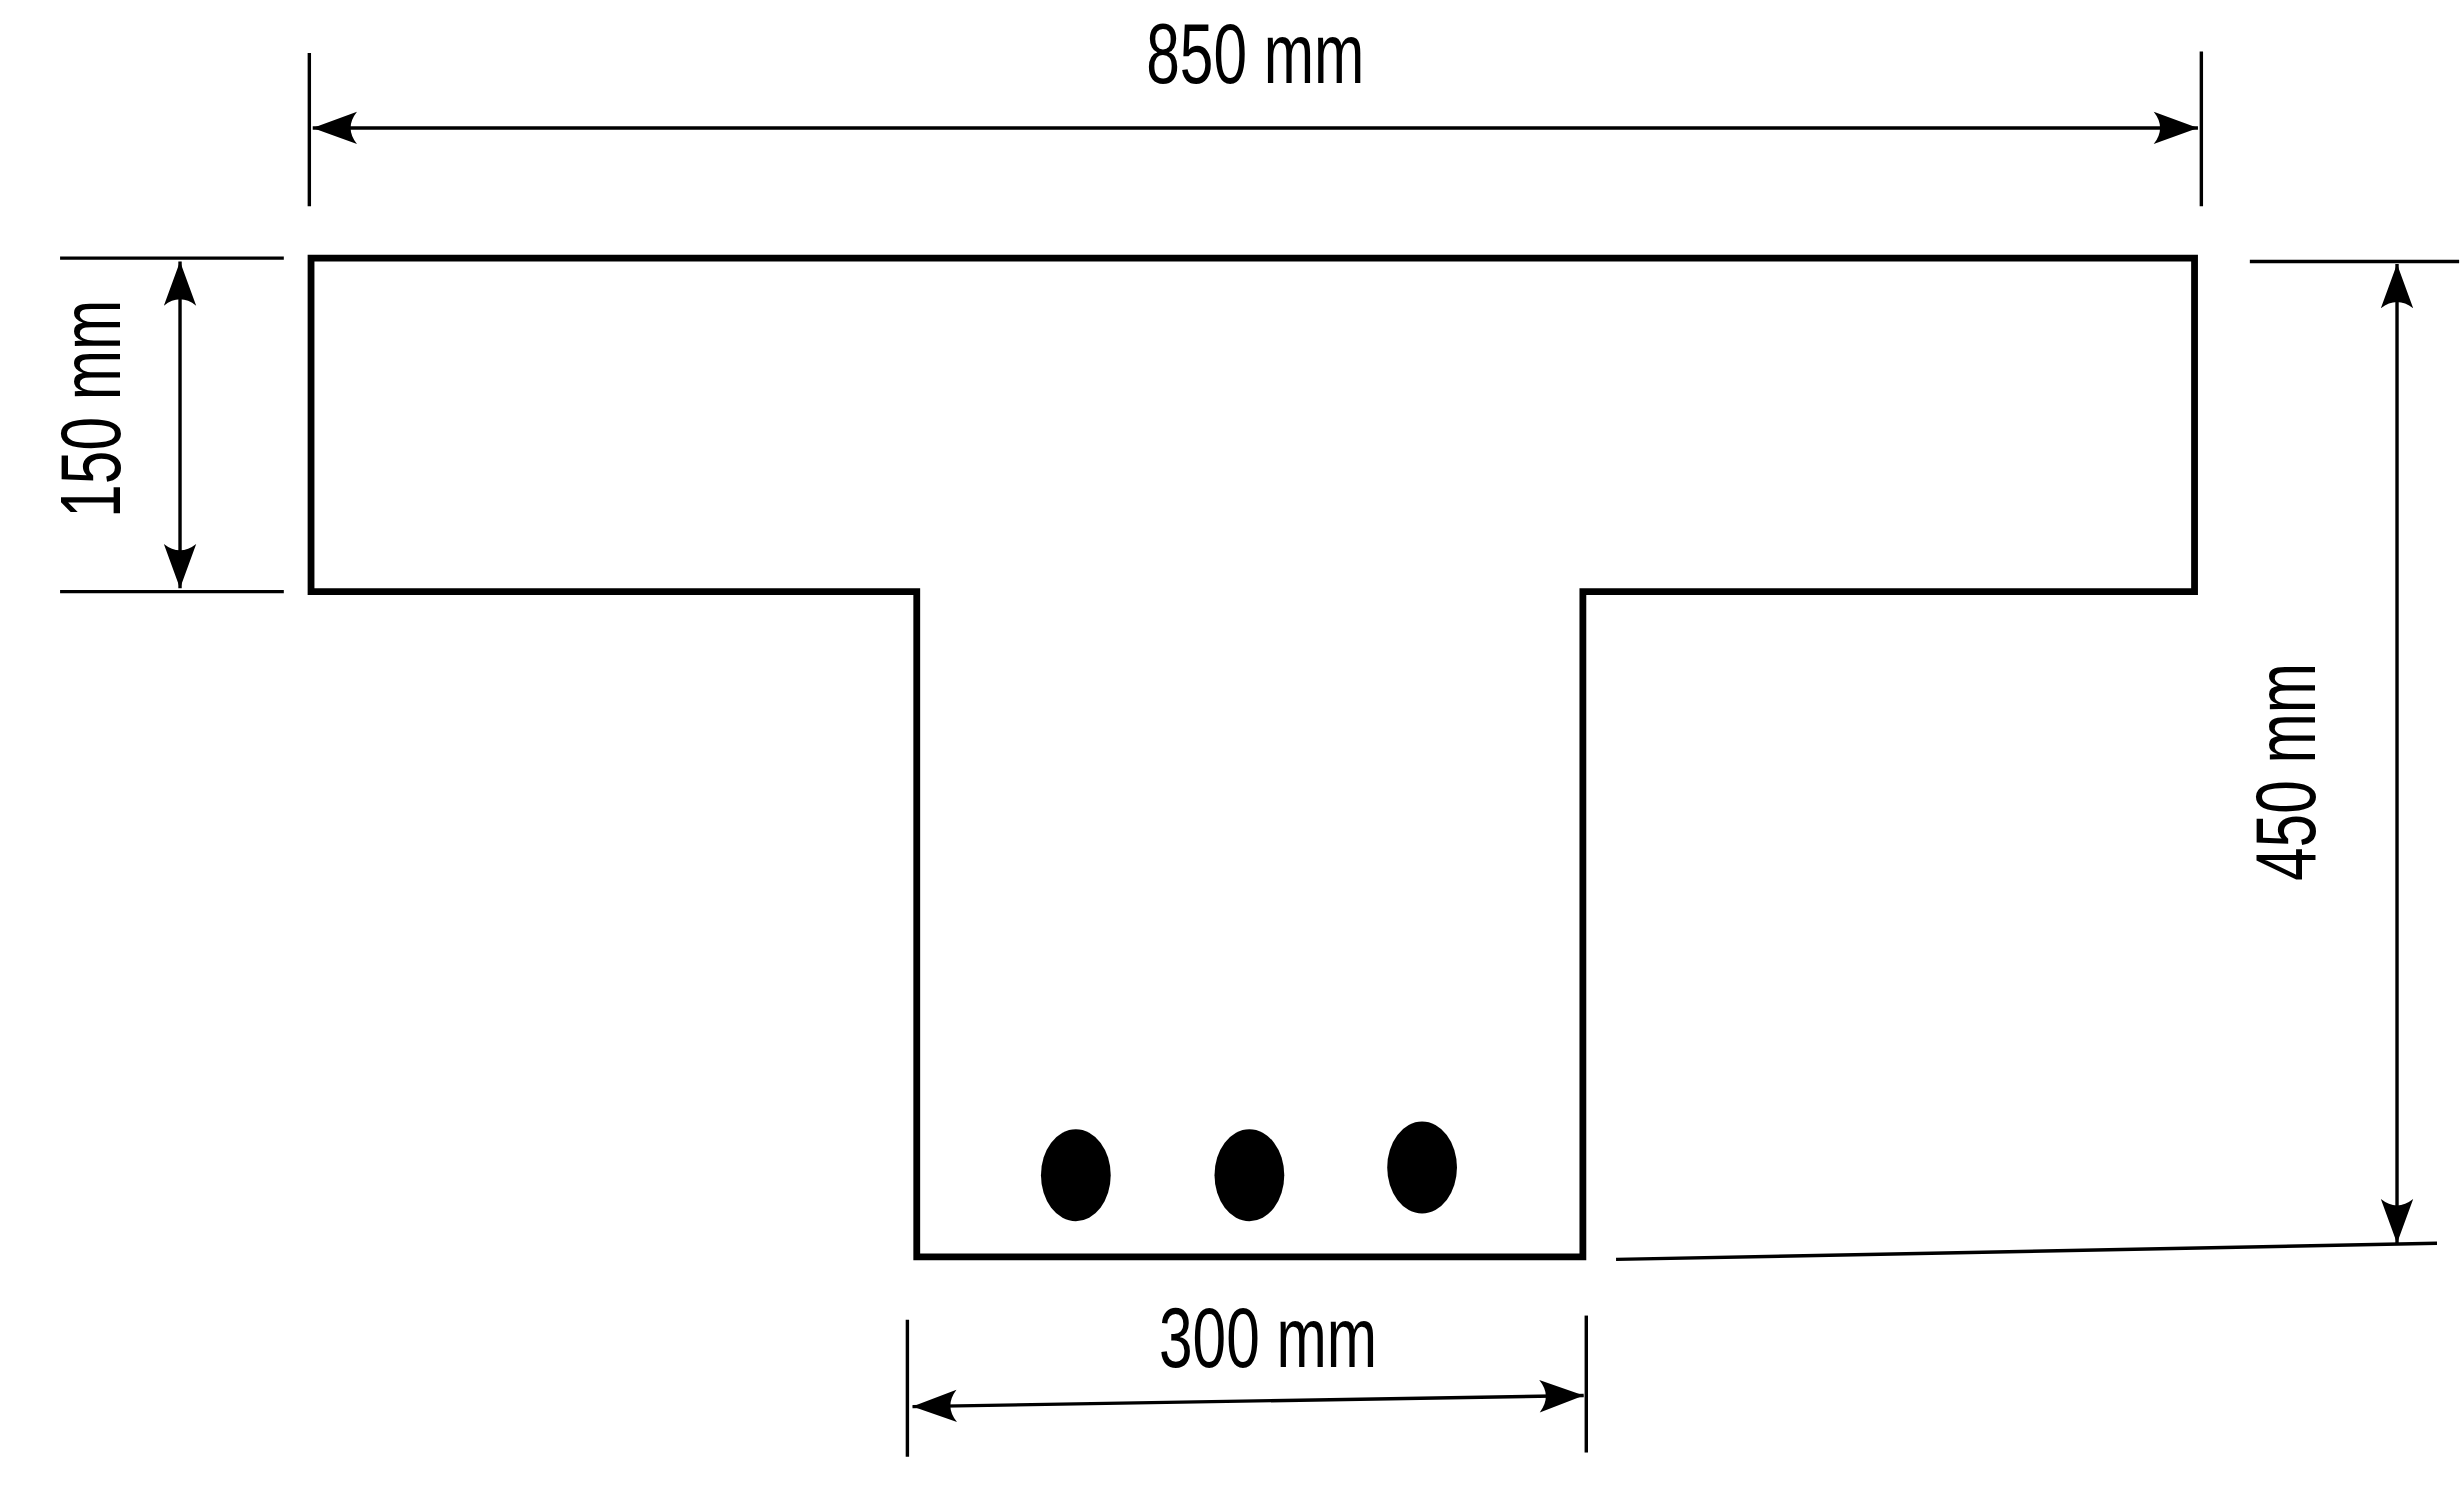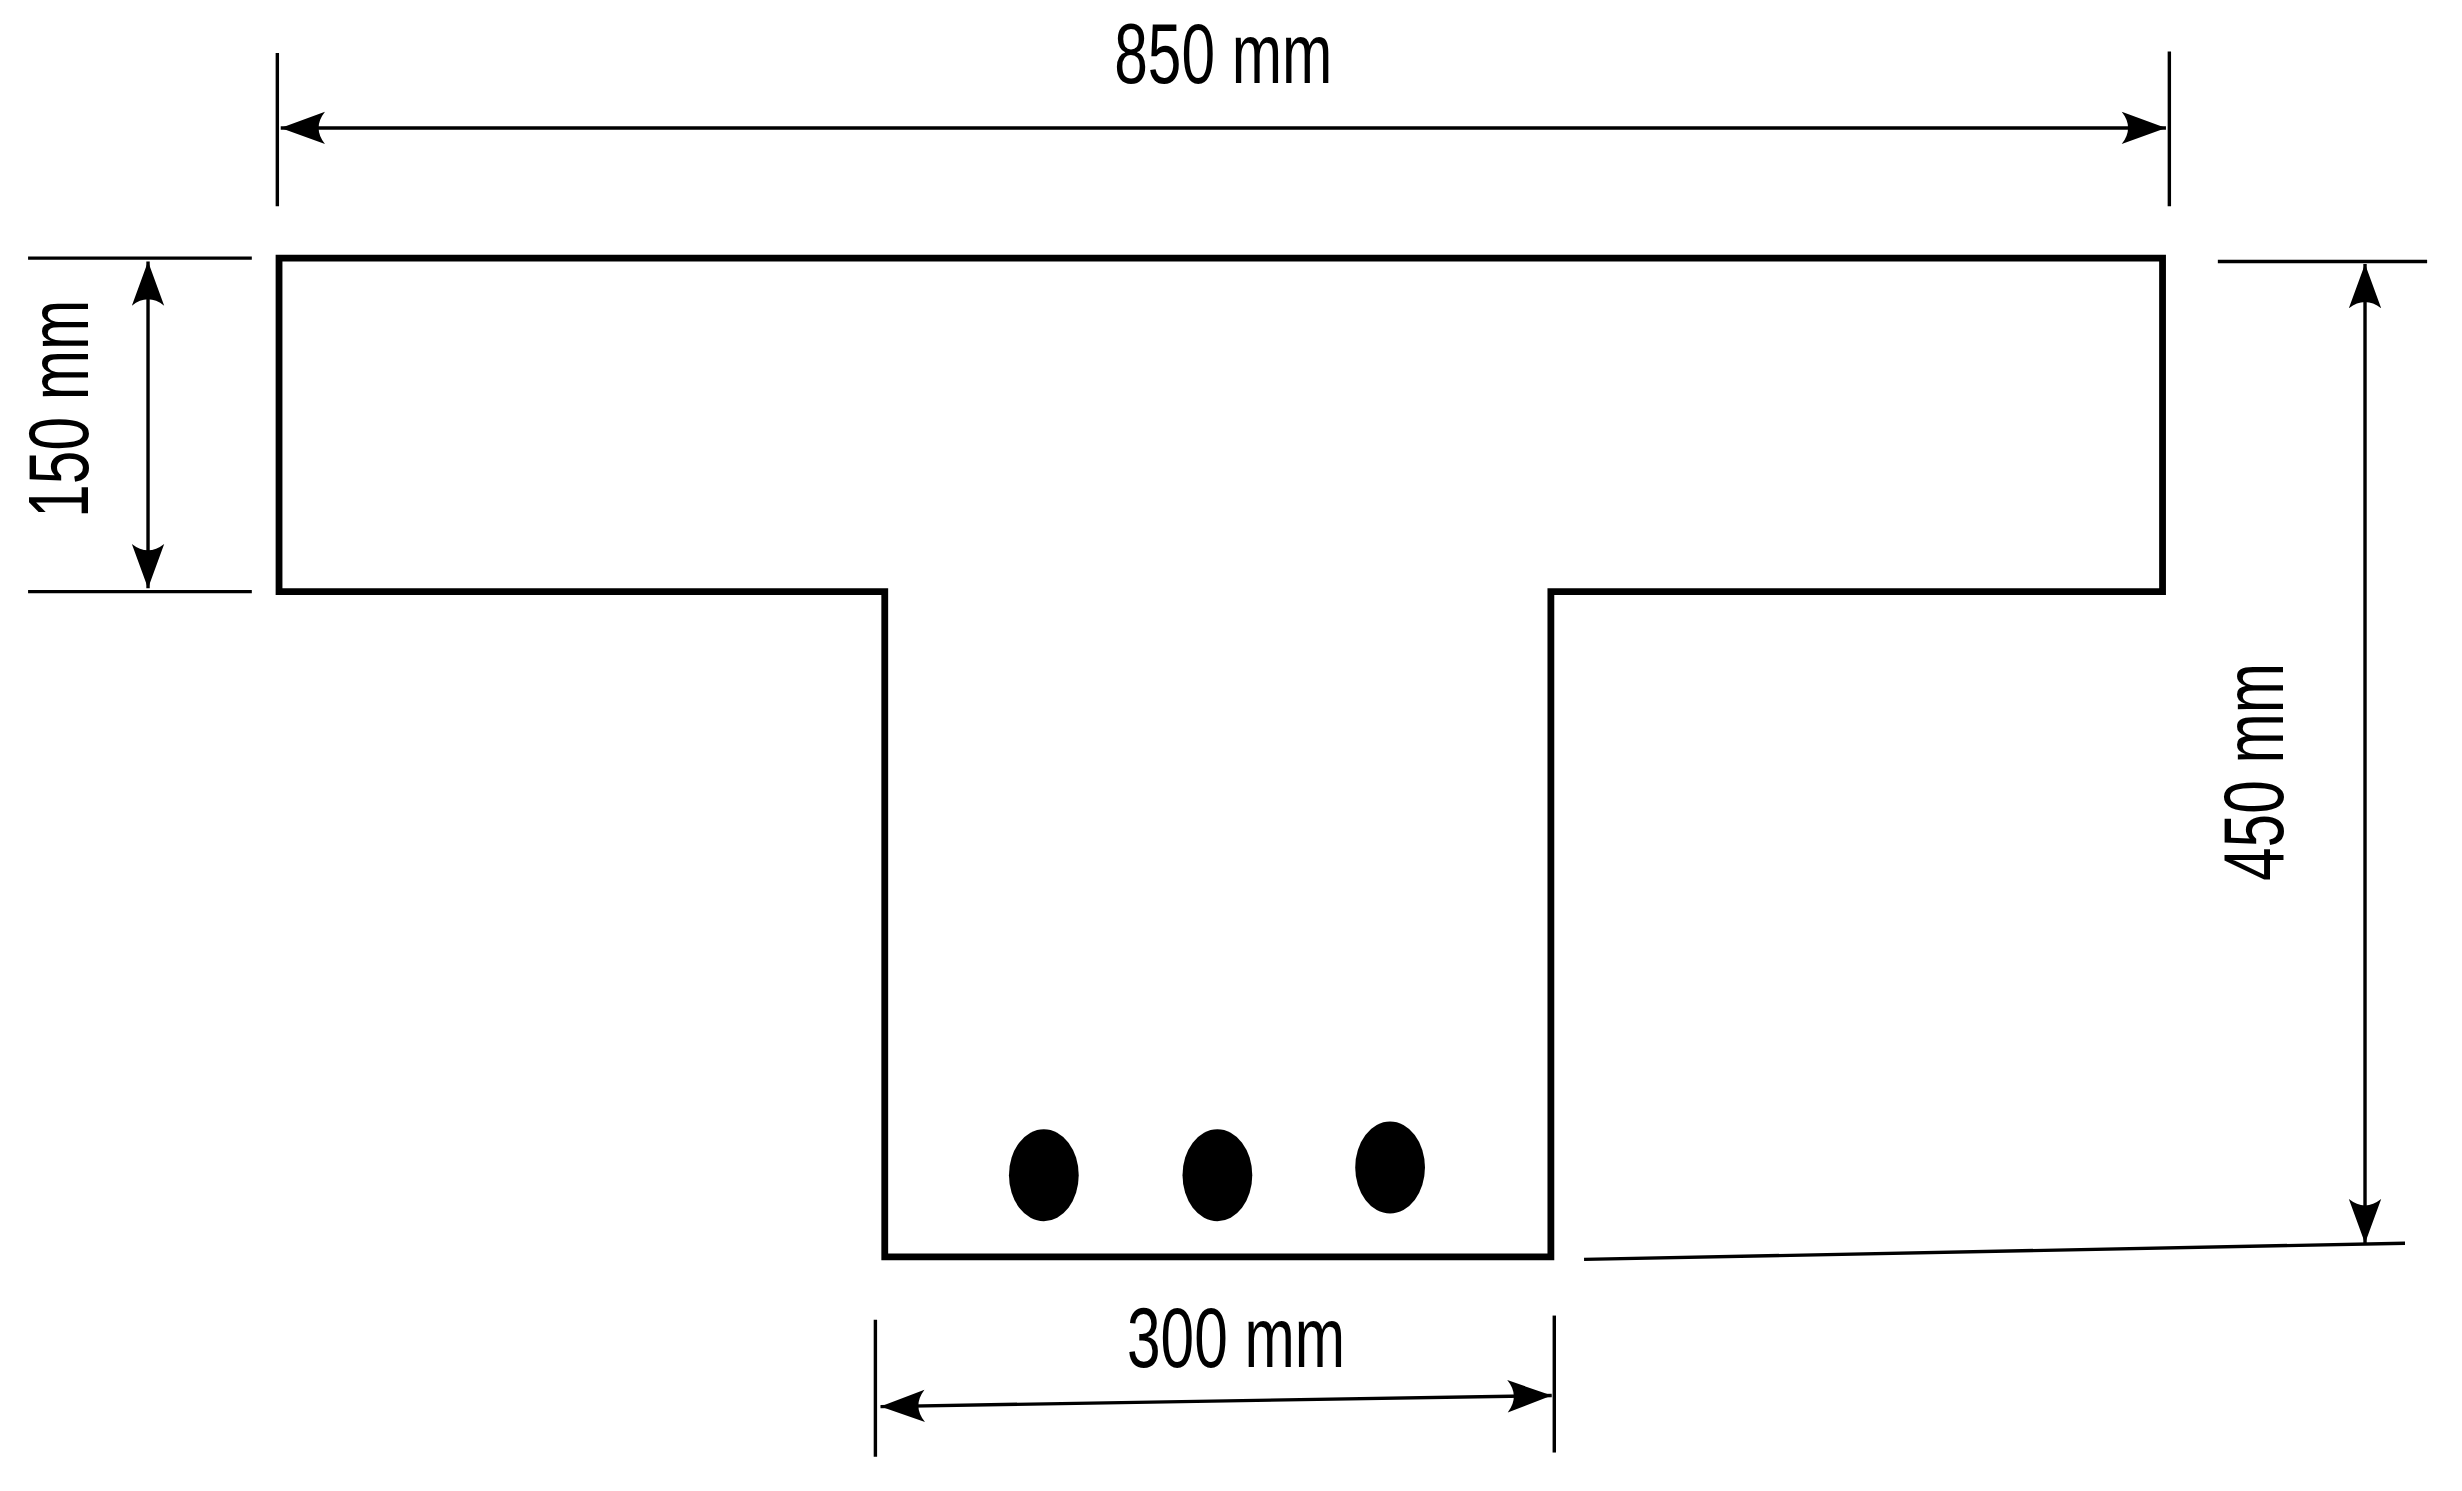--- a/index.html
+++ b/index.html
@@ -8,20 +8,21 @@
     background: #ffffff;
     width: 2462px;
     height: 1492px;
     overflow: hidden;
   }
   .drawing-wrap {
     width: 1972px;
     height: 1492px;
     position: relative;
     background: #ffffff;
+    padding-left: 32px;
   }
   svg {
     display: block;
   }
   .outline {
     fill: none;
     stroke: #000000;
     stroke-width: 8;
     stroke-linejoin: miter;
   }

